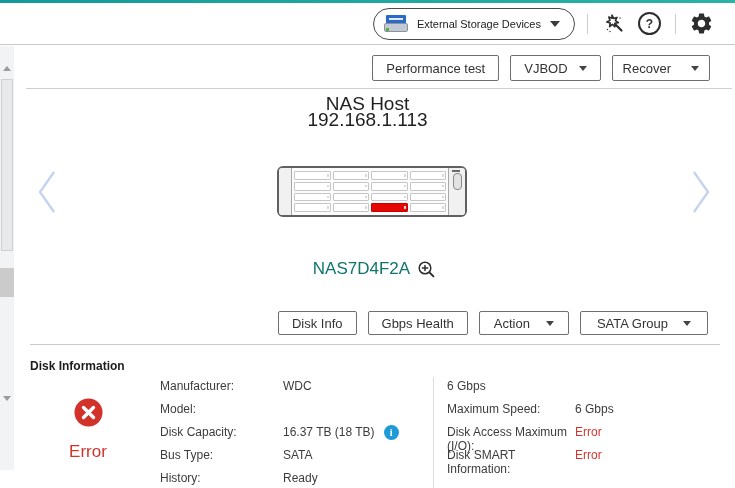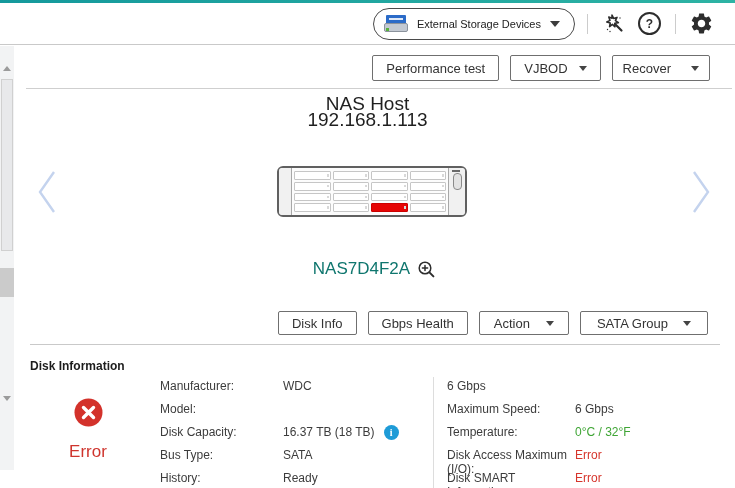--- a/index.html
+++ b/index.html
@@ -260,24 +260,20 @@
 
 <div class="fields rightcol">
   <div class="frow">
     <span class="fval">6 Gbps</span>
   </div>
   <div class="frow">
     <span class="flabel">Maximum Speed:</span>
     <span class="fval">6 Gbps</span>
   </div>
   <div class="frow">
-    <span class="flabel">Temperature:</span>
-    <span class="fval green">0°C / 32°F</span>
-  </div>
-  <div class="frow">
     <span class="flabel">Disk Access Maximum (I/O):</span>
     <span class="fval red">Error</span>
   </div>
   <div class="frow">
     <span class="flabel">Disk SMART Information:</span>
     <span class="fval red">Error</span>
   </div>
 </div>
 
 </body></html>

